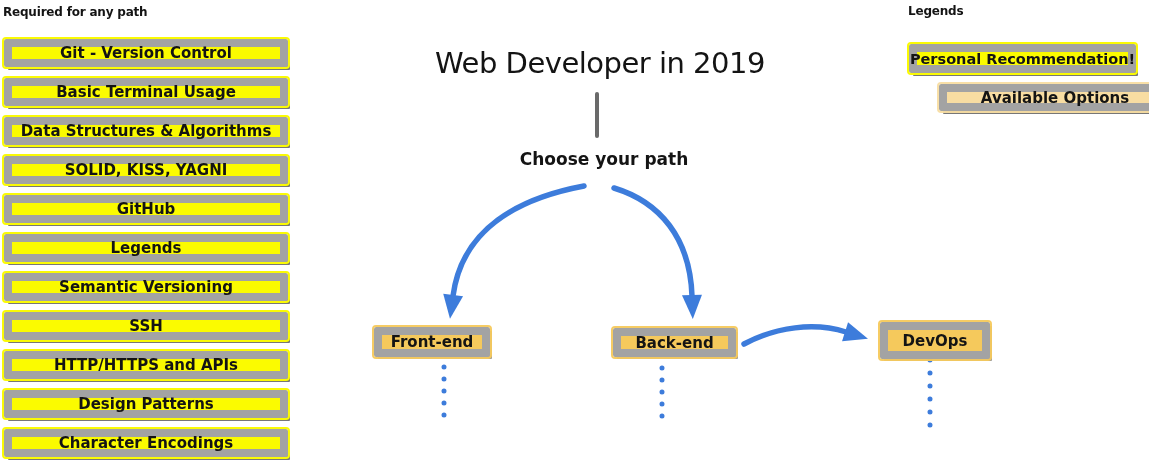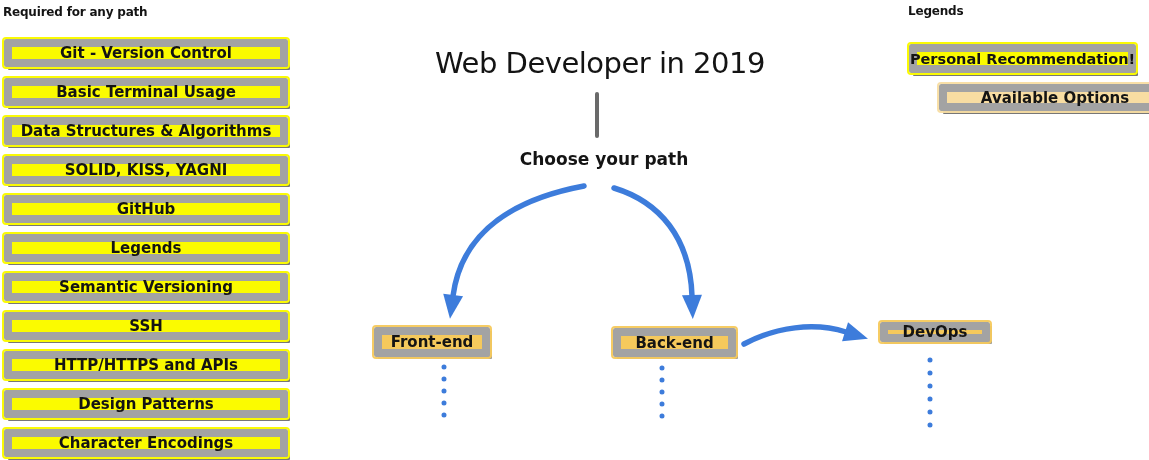--- a/index.html
+++ b/index.html
@@ -100,19 +100,19 @@
     <path d="M584,186 C520,198 462,228 453,296" fill="none" stroke="#3D7CDB" stroke-width="5.5" stroke-linecap="round" marker-end="url(#arrowhead)"></path>
     <path d="M614,188 C660,202 690,238 692,296" fill="none" stroke="#3D7CDB" stroke-width="5.5" stroke-linecap="round" marker-end="url(#arrowhead)"></path>
     <path d="M744,344 C776,327 814,322 846,332" fill="none" stroke="#3D7CDB" stroke-width="5.5" stroke-linecap="round" marker-end="url(#arrowhead)"></path>
     <path d="M444,367 L444,427" fill="none" stroke="#3D7CDB" stroke-width="5" stroke-linecap="round" stroke-dasharray="0 12"></path>
     <path d="M662,368 L662,428" fill="none" stroke="#3D7CDB" stroke-width="5" stroke-linecap="round" stroke-dasharray="0 12"></path>
     <path d="M930,360 L930,438" fill="none" stroke="#3D7CDB" stroke-width="5" stroke-linecap="round" stroke-dasharray="0 13"></path>
   </svg>
 
   <div class="box node" style="left:374px;top:327px;width:116px;height:30px;">Front-end</div>
   <div class="box node" style="left:613px;top:328px;width:123px;height:29px;">Back-end</div>
-  <div class="box node" style="left:880px;top:322px;width:110px;height:20px;">DevOps</div>
+  <div class="box node" style="left:880px;top:322px;width:110px;height:37px;">DevOps</div>
 
   <div class="section-header" style="left:908px;top:4px;">Legends</div>
   <div class="box ybox" style="position:absolute;left:909px;top:44px;width:227px;height:29px;font-size:14.5px;">Personal Recommendation!</div>
   <div class="box tanbox" style="position:absolute;left:911px;top:84px;width:232px;height:27px;margin-left:28px;">Available Options</div>
 
 </div>
 
 </body></html>

